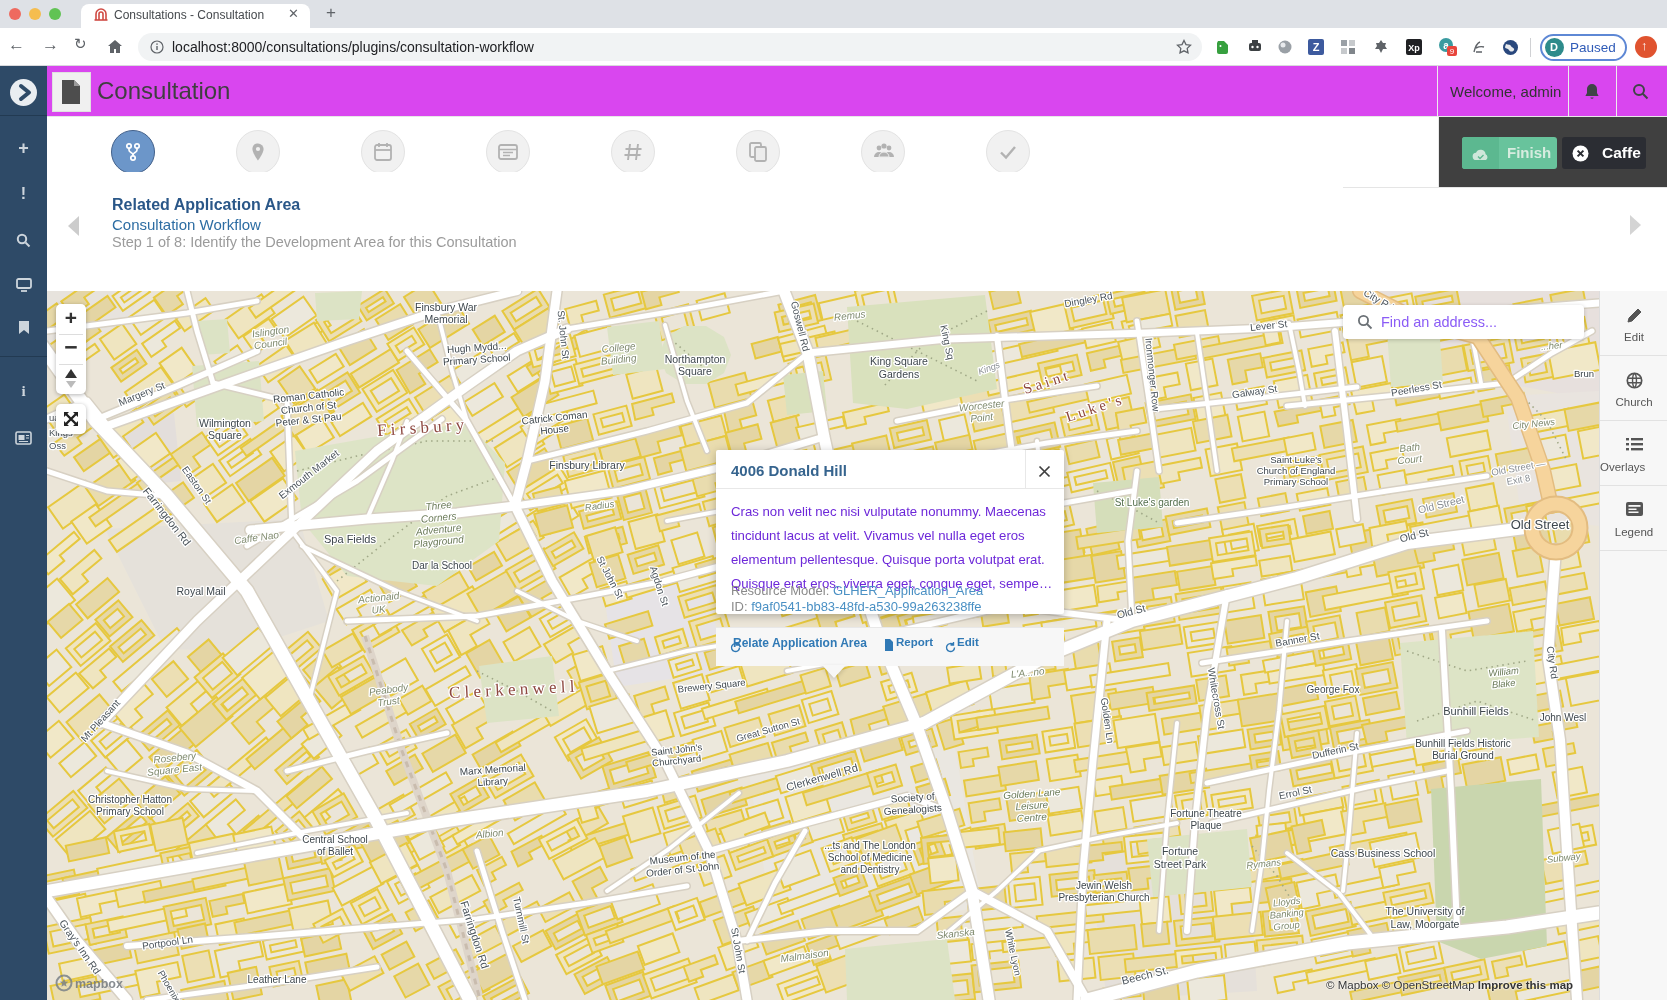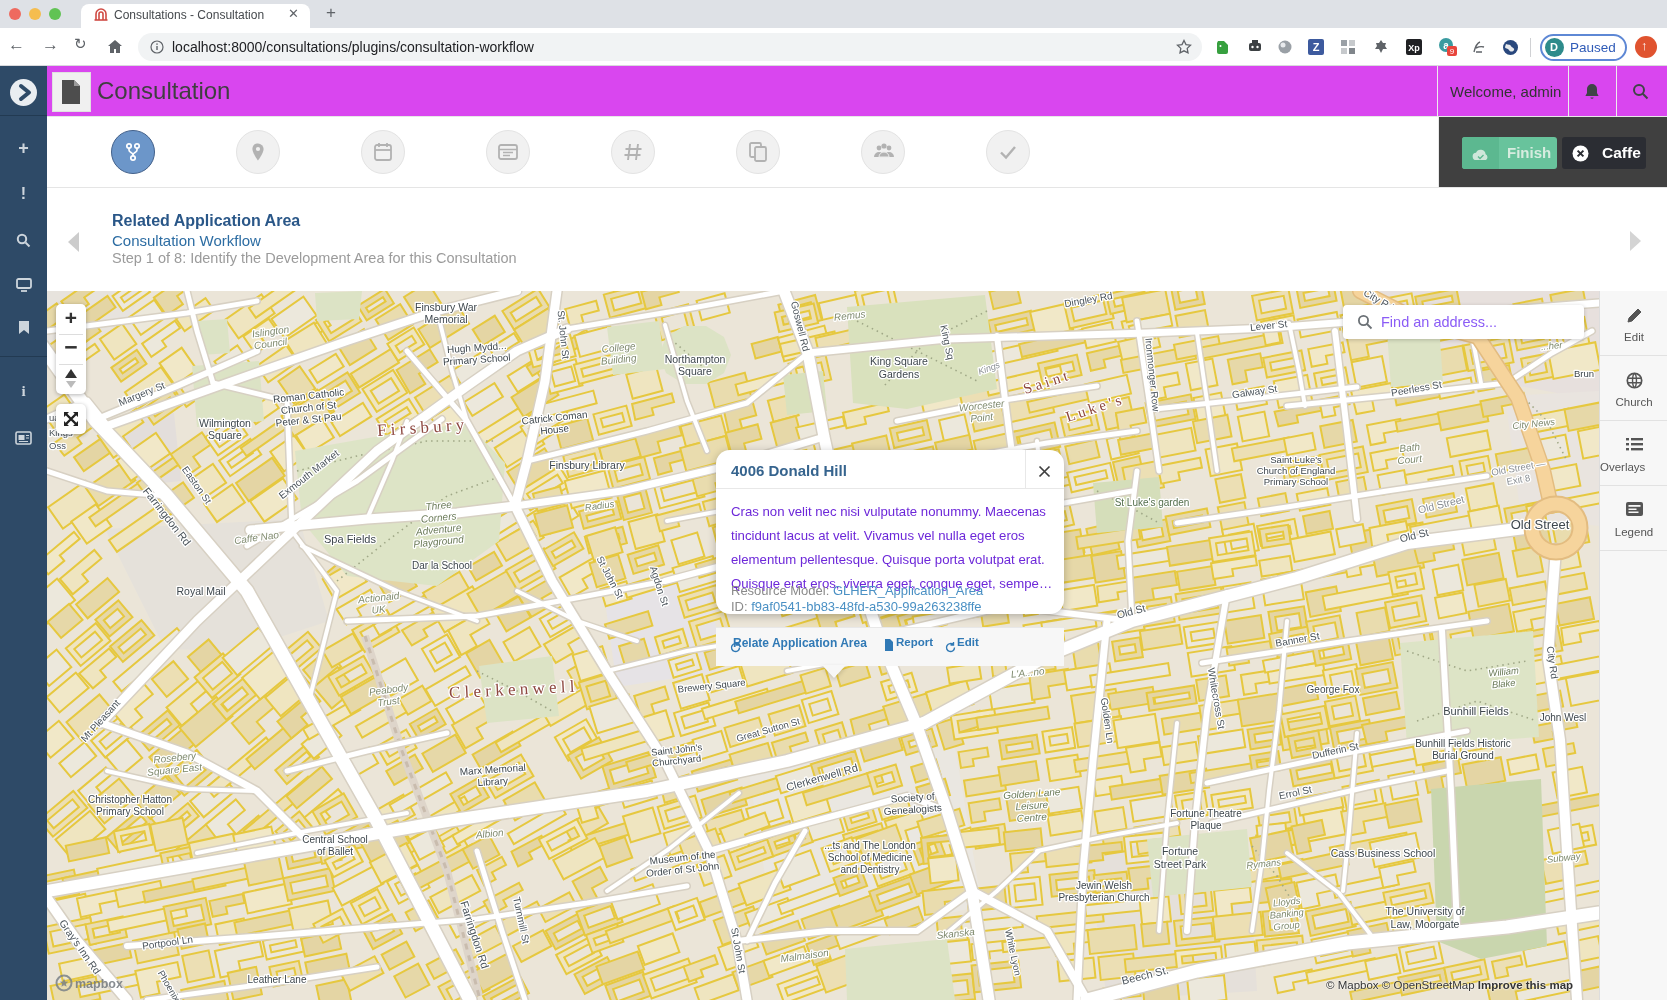--- a/index.html
+++ b/index.html
@@ -165,21 +165,21 @@
         <path d="M6 8.5l2 2 3.5-3.5" stroke="#5cb890" stroke-width="1.3" fill="none"></path>
       </svg></div>
     <div class="abs" style="left:68px;top:27px;font-size:15px;font-weight:bold;color:#d6ecdf">Finish</div>
     <div class="abs" style="left:123px;top:20px;width:84px;height:32px;border-radius:3px;background:#2b2d33"></div>
     <div class="abs" style="left:133px;top:28px"><svg width="17" height="17" viewBox="0 0 17 17" style="">
         <circle cx="8.5" cy="8.5" r="8" fill="#fff"></circle>
         <path d="M5.6 5.6l5.8 5.8M11.4 5.6 5.6 11.4" stroke="#2b2d33" stroke-width="2"></path>
       </svg></div>
     <div class="abs" style="left:163px;top:27px;font-size:15.5px;font-weight:bold;color:#fff">Caffe</div>
   </div>
-<div class="abs" style="left:47px;top:188px;width:1296px;height:103px;background:#fff">
+<div class="abs" style="left:47px;top:172px;width:1296px;height:103px;background:#fff">
     <div class="abs" style="left:21px;top:44px;width:0;height:0;border-top:10px solid transparent;border-bottom:10px solid transparent;border-right:11px solid #ccc"></div>
     <div class="abs" style="left:65px;top:24px;font-size:16px;font-weight:bold;color:#2a5788">Related Application Area</div>
     <div class="abs" style="left:65px;top:44px;font-size:15px;color:#2d6da3">Consultation Workflow</div>
     <div class="abs" style="left:65px;top:62px;font-size:14.5px;color:#9b9b9b">Step 1 of 8: Identify the Development Area for this Consultation</div>
     <div class="abs" style="left:1583px;top:43px;width:0;height:0;border-top:10px solid transparent;border-bottom:10px solid transparent;border-left:11px solid #d4d4d4"></div>
   </div>
 <div class="abs" style="left:47px;top:291px;width:1552px;height:709px;overflow:hidden">
     <svg width="1552" height="709" viewBox="0 0 1552 709" style="position:absolute;left:0;top:0">
       <rect width="1552" height="709" fill="#ebe5d8"></rect>
       <path d="M58 238 L252 228 L282 330 L190 360 L118 358 Z" fill="#e5e1da"></path>
@@ -1405,21 +1405,21 @@
         <circle cx="6.5" cy="6.5" r="4.6" fill="none" stroke="#6b7176" stroke-width="1.8"></circle>
         <path d="M10 10l4.5 4.5" stroke="#6b7176" stroke-width="1.8"></path>
       </svg></div>
     <div class="abs" style="left:1334px;top:23px;font-size:14.5px;color:#8b5cf6">Find an address...</div>
     <div class="abs" style="left:1279px;top:688px;font-size:11.5px;color:#333;text-shadow:0 0 2px #fff,0 0 2px #fff">© Mapbox © OpenStreetMap <b>Improve this map</b></div>
     <div class="abs" style="left:8px;top:683px;opacity:0.85"><svg width="68" height="18" viewBox="0 0 68 18" style="">
         <circle cx="9" cy="9" r="7.5" fill="none" stroke="#7b8288" stroke-width="2"></circle>
         <path d="M9 4.5l1.2 3 3 .3-2.3 2 .7 3L9 11.2 6.4 12.8l.7-3-2.3-2 3-.3z" fill="#7b8288"></path>
         <text x="20" y="13.5" font-size="12.5" font-weight="bold" fill="#73797e" font-family="Liberation Sans">mapbox</text>
       </svg></div>
-    <div class="abs" style="left:669px;top:159px;width:348px;height:164px;background:#fff;border-radius:14px;box-shadow:0 2px 8px rgba(0,0,0,0.25)">
+    <div class="abs" style="left:669px;top:159px;width:348px;height:164px;background:#fff;border-radius:2px;box-shadow:0 2px 8px rgba(0,0,0,0.25)">
       <div class="abs" style="left:0;top:0;width:348px;height:39px;border-bottom:1px solid #e8e8e8"></div>
       <div class="abs" style="left:15px;top:12px;font-size:15px;font-weight:bold;color:#36648e">4006 Donald Hill</div>
       <div class="abs" style="left:309px;top:0;width:1px;height:39px;background:#e8e8e8"></div>
       <div class="abs" style="left:322px;top:14px"><svg width="13" height="13" viewBox="0 0 13 13" style="">
           <path d="M1.5 1.5l10 10M11.5 1.5l-10 10" stroke="#3f3f3f" stroke-width="1.7"></path>
         </svg></div>
       <div class="abs" style="left:15px;top:50px;width:330px;font-size:13.2px;line-height:24px;color:#6d28d9;white-space:nowrap">Cras non velit nec nisi vulputate nonummy. Maecenas<br>tincidunt lacus at velit. Vivamus vel nulla eget eros<br>elementum pellentesque. Quisque porta volutpat erat.<br>Quisque erat eros, viverra eget, congue eget, sempe…</div>
       <div class="abs" style="left:15px;top:133px;font-size:13px;color:#8a8a8a">Resource Model: <span style="color:#4a90c4">GLHER_Application_Area</span></div>
       <div class="abs" style="left:15px;top:149px;font-size:13px;color:#8a8a8a">ID: <span style="color:#4a90c4">f9af0541-bb83-48fd-a530-99a263238ffe</span></div>
       <div class="abs" style="left:0;top:177px;width:348px;height:39px;background:#f7f7f7;border-top:1px solid #e8e8e8"></div>

